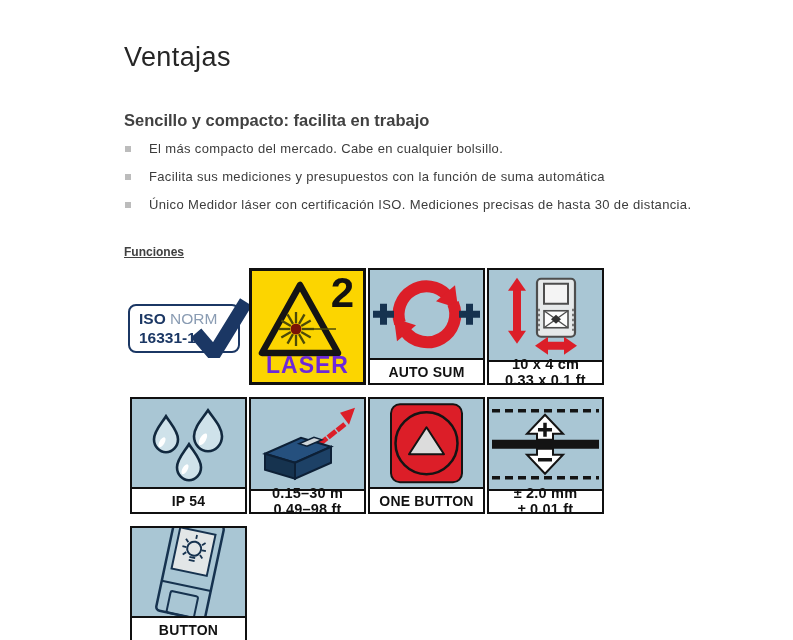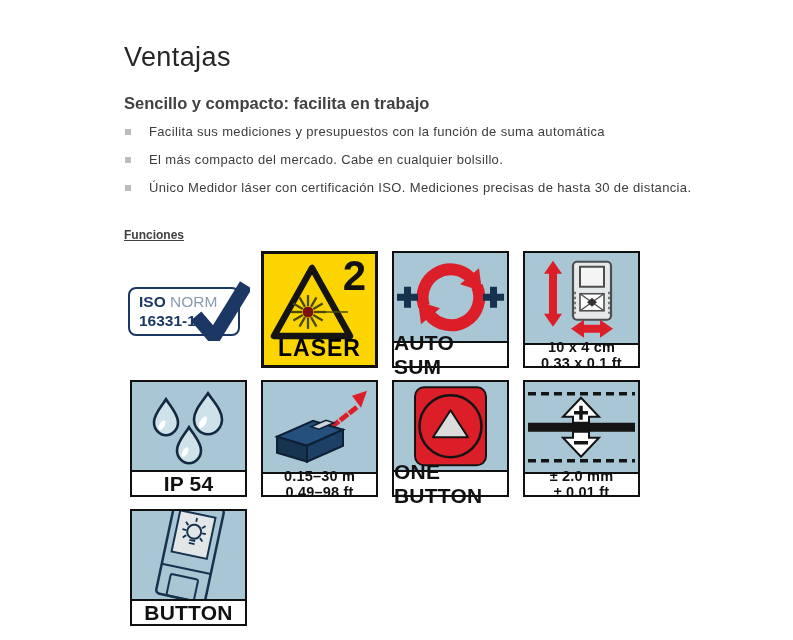--- a/index.html
+++ b/index.html
@@ -5,31 +5,31 @@
   * { margin:0; padding:0; box-sizing:border-box; }
   html,body { background:#ffffff; }
   body {
     width:793px; height:640px; overflow:hidden;
     font-family:"Liberation Sans", sans-serif;
     color:#3a3a3a;
   }
   .page { padding:42px 12px 0 124px; }
 
   .title { font-size:27px; font-weight:400; color:#262626; letter-spacing:.4px; line-height:1.15; }
-  .subtitle { margin-top:21px; font-size:16.5px; color:#414141; }
+  .subtitle { margin-top:38px; font-size:16.5px; color:#414141; }
 
   .bullets { margin-top:11px; list-style:none; }
   .bullets li { display:flex; align-items:flex-start; height:28px; }
   .bullet-sq { width:6px; height:6px; background:#bcbcbc; margin:5px 18px 0 1px; flex:none; }
   .bullet-text { font-size:13px; color:#3c3c3c; letter-spacing:.35px; }
 
   .functions-heading { margin-top:20px; font-size:12px; color:#414141;text-decoration:underline; }
 
   .grid { margin-top:9px; margin-left:6px; }
-  .grid-row { display:flex; gap:14px; margin-bottom:12px; }
+  .grid-row { display:flex; gap:2px; margin-bottom:12px; }
   .cell { width:117px; }
 
   
   .iso-cell { position:relative; height:117px; }
   .iso-badge {
     position:absolute; left:-2px; top:36px; width:112px; height:49px;
     background:#fff; border:2.5px solid #1b3764; border-radius:8px;
     padding:3px 0 0 9px; line-height:19px; font-size:15.5px; font-weight:bold; color:#1b3764;
   }
   .iso-light { color:#8a9cb3; font-weight:400; }
@@ -38,47 +38,47 @@
   
   .tile { width:117px; height:117px; display:flex; flex-direction:column; }
   .icon-area {
     flex:1; background:#a9c6d4; border:2.5px solid #101010;
     overflow:hidden; position:relative;
   }
   .icon-area svg { display:block; width:100%; height:100%; }
   .tile-label {
     flex:none; height:27px; margin-top:-2.5px; background:#ffffff; border:2.5px solid #101010;
     display:flex; flex-direction:column; align-items:center; justify-content:center;
-    font-weight:bold; font-size:21px; color:#111; letter-spacing:.2px; z-index:2;
+    font-weight:bold; font-size:14px; color:#111; letter-spacing:.2px; z-index:2;
   }
   .tile--two .tile-label { height:25px; font-size:14.5px; line-height:15.5px; }
 
   
   .tile--laser { background:#fcd500; border:3px solid #101010; position:relative; }
   .laser-num { position:absolute; top:0px; right:9px; font-size:42px; font-weight:bold; color:#121212; line-height:1.05; }
   .laser-label { position:absolute; bottom:3px; left:0; right:0; text-align:center;
-    font-size:23px; font-weight:bold; color:#000000; letter-spacing:1px; }
+    font-size:23px; font-weight:bold; color:#6d28d9; letter-spacing:1px; }
   .laser-svg { position:absolute; left:4px; top:8px; width:92px; height:80px; }
 </style>
 </head>
 <body>
 
 <div class="page">
 
   <h1 class="title">Ventajas</h1>
   <h2 class="subtitle">Sencillo y compacto: facilita en trabajo</h2>
 
   <ul class="bullets">
     <li>
       <span class="bullet-sq"></span>
-      <span class="bullet-text">Facilita sus mediciones y presupuestos con la función de suma automática</span>
+      <span class="bullet-text">El más compacto del mercado. Cabe en cualquier bolsillo.</span>
     </li>
     <li>
       <span class="bullet-sq"></span>
-      <span class="bullet-text">El más compacto del mercado. Cabe en cualquier bolsillo.</span>
+      <span class="bullet-text">Facilita sus mediciones y presupuestos con la función de suma automática</span>
     </li>
     <li>
       <span class="bullet-sq"></span>
       <span class="bullet-text">Único Medidor láser con certificación ISO. Mediciones precisas de hasta 30 de distancia.</span>
     </li>
   </ul>
 
   <h2 class="functions-heading">Funciones</h2>
 
   <div class="grid">

